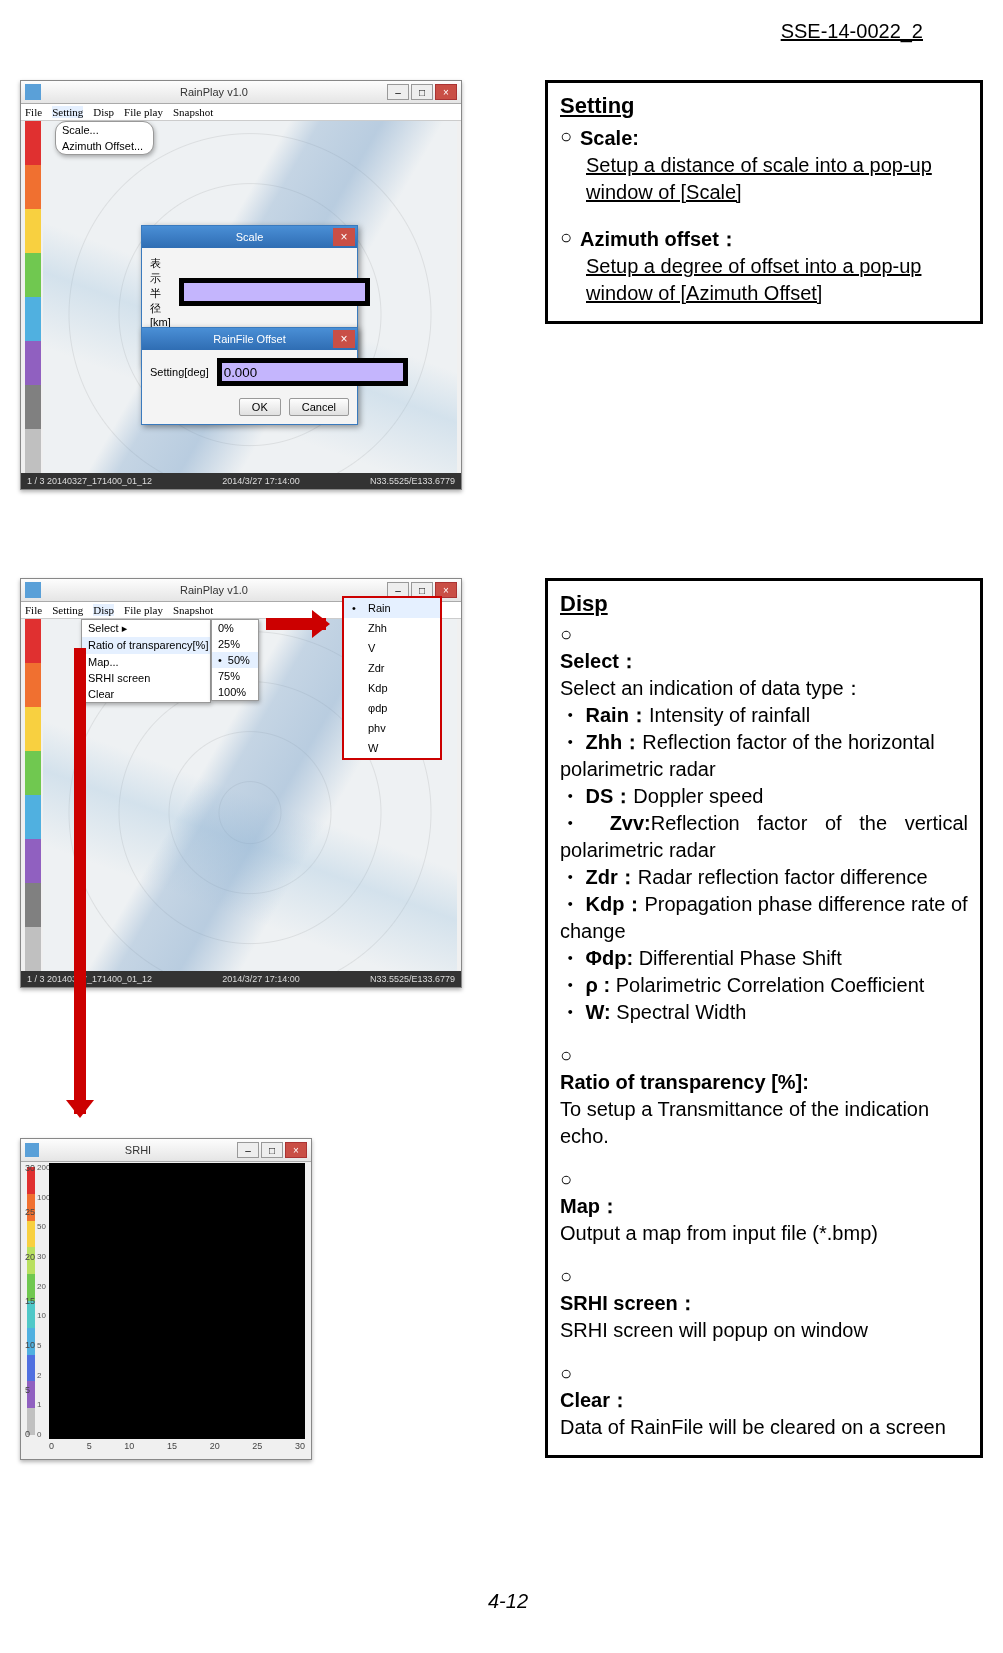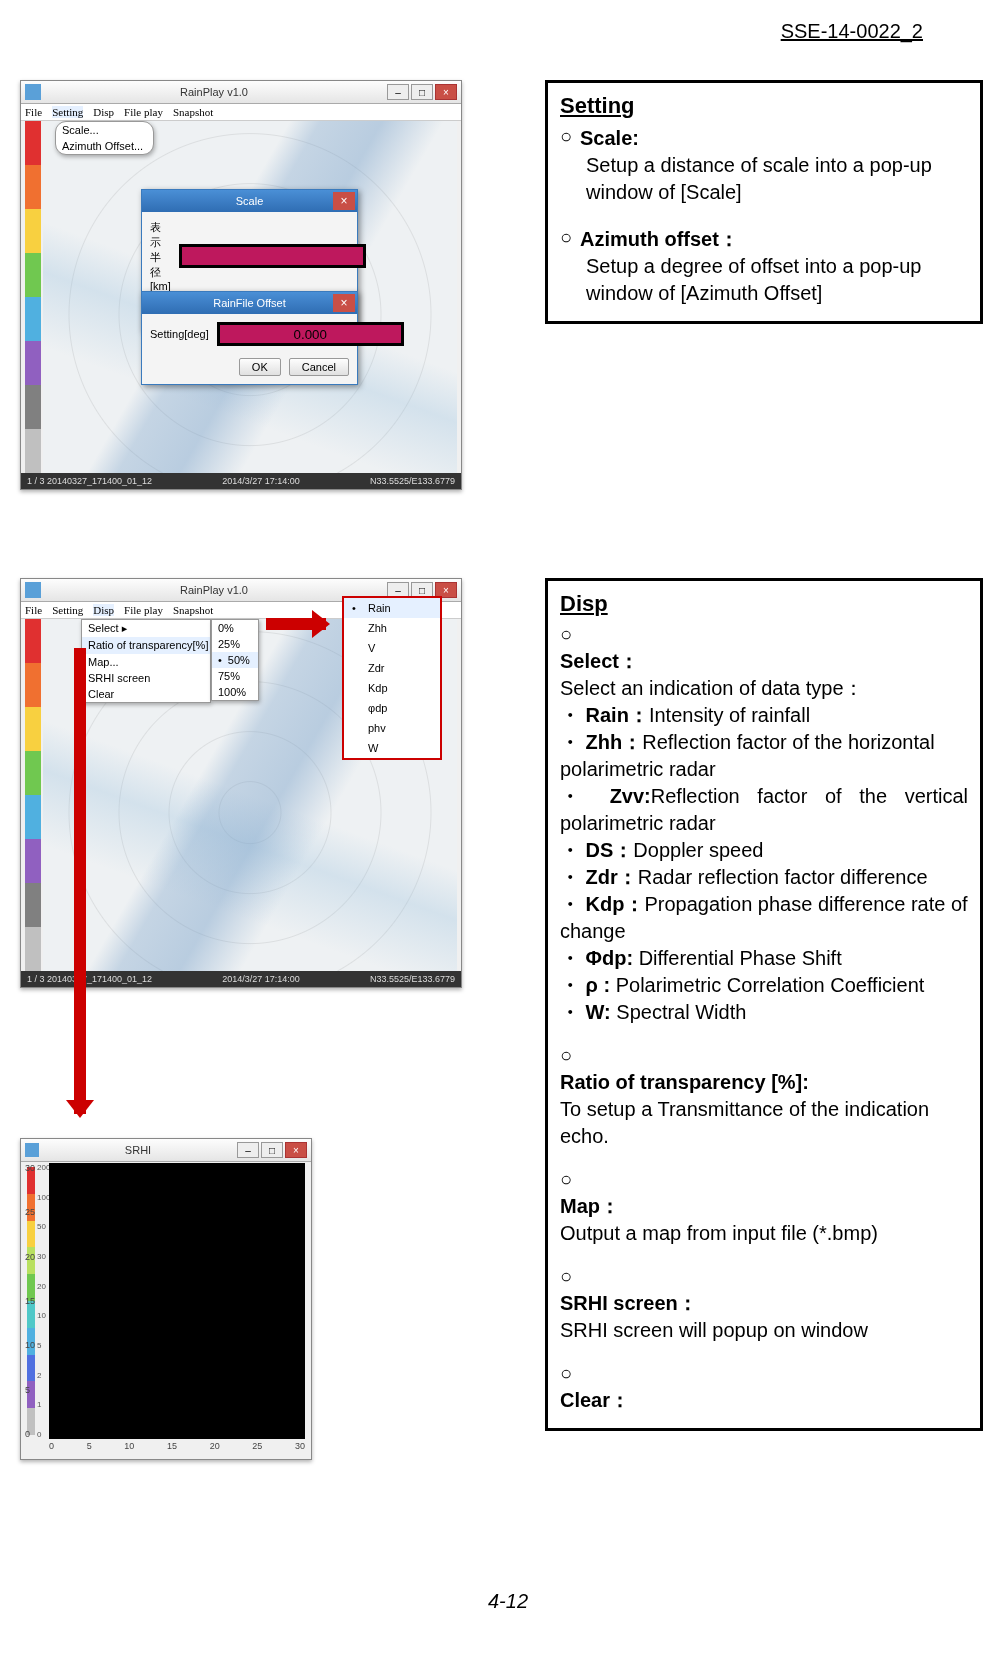--- a/index.html
+++ b/index.html
@@ -29,34 +29,34 @@
                                        transparent 80px, rgba(0,0,0,.08) 81px, transparent 82px,
                                        transparent 130px, rgba(0,0,0,.08) 131px, transparent 132px,
                                        transparent 180px, rgba(0,0,0,.08) 181px, transparent 182px); }
   .mapArea::after { content:""; position:absolute; inset:0; background:
      linear-gradient(120deg, transparent 40%, rgba(120,160,200,.35) 45%, rgba(120,160,200,.45) 55%, transparent 65%),
      linear-gradient(200deg, transparent 50%, rgba(150,190,220,.3) 60%, transparent 75%); }
   .vscale { position:absolute; left:4px; top:40px; bottom:16px; width:16px; display:flex; flex-direction:column; }
   .vscale span { flex:1; }
   .dropdown { position:absolute; background:#fff; border:1px solid #999; box-shadow:1px 2px 4px rgba(0,0,0,.3); font-size:11px; }
   .dropdown div { padding:2px 10px 2px 6px; white-space:nowrap; }
-  .dialog { position:absolute; width:215px; border:1px solid #3a7abd; background:#f4f4f4; box-shadow:2px 2px 6px rgba(0,0,0,.4); font-size:11px; }
+  .dialog { position:absolute; width:215px; border:1px solid #3a7abd; background:#f4f4f4; box-shadow:2px 2px 6px rgba(0,0,0,.4); font-size:11px;margin-top:36px; }
   .dialog .dtbar { height:22px; background:linear-gradient(#4a8fd6,#2f6db3); color:#fff; display:flex; align-items:center; justify-content:center; position:relative; }
   .dialog .dtbar .x { position:absolute; right:2px; top:2px; width:22px; height:18px; background:#c94f46; color:#fff; display:flex; align-items:center; justify-content:center; font-size:12px; }
   .dialog .body { padding:8px; display:flex; align-items:center; gap:8px; }
-  .dialog .body input { flex:1; height:16px; border:3px solid #000000; background:#be185d;text-align:center; }
+  .dialog .body input { flex:1; height:16px; border:5px solid #000000; background:#c4b5fd; }
   .dialog .dbtns { display:flex; justify-content:flex-end; gap:8px; padding:4px 8px 8px; }
   .dialog .dbtns button { font-size:11px; padding:2px 12px; background:linear-gradient(#fdfdfd,#e0e0e0); border:1px solid #999; border-radius:2px; }
 
   
   .desc { position:absolute; right:0; top:0; width:438px; border:3px solid #000; padding:8px 12px 14px; font-size:20px; line-height:1.35; box-sizing:border-box; }
   .desc h3 { margin:0 0 2px 0; font-size:22px; text-decoration:underline; }
   .desc .item { margin-top:2px; }
   .desc .item b { font-size:20px; }
-  .desc .sub { padding-left:26px; }
+  .desc .sub { padding-left:26px;text-decoration:underline; }
   .desc .bullet { display:flex; gap:6px; }
   .desc .bullet .o { width:14px; }
 
   
   .block2 { position:absolute; top:578px; left:20px; right:20px; height:940px; }
   .fig2 { position:absolute; left:0; top:0; width:440px; height:408px; }
   .fig2 .win { width:440px; height:408px; }
   .submenu { position:absolute; background:#fff; border:1px solid #999; box-shadow:1px 2px 4px rgba(0,0,0,.3); font-size:11px; width:100px; }
   .submenu div { padding:2px 6px; display:flex; align-items:center; gap:6px; }
   .submenu .dot::before { content:"•"; }
@@ -302,35 +302,36 @@
     </div>
   </div>
 
   <div class="desc2">
     <h3>Disp</h3>
     <div class="bullet"><span class="o">○</span><div class="item"><b>Select：</b></div></div>
     <div class="sub">Select an indication of data type：</div>
     <div id="selitems">
           <div class="subli"><b>・ Rain：</b>Intensity of rainfall</div>
           <div class="subli"><b>・ Zhh：</b>Reflection factor of the horizontal polarimetric radar</div>
+          <div class="subli"><b>・ DS：</b>Doppler speed</div>
           <div class="subli just"><b>・ Zvv:</b>Reflection factor of the vertical polarimetric radar</div>
-          <div class="subli"><b>・ DS：</b>Doppler speed</div>
           <div class="subli"><b>・ Zdr：</b>Radar reflection factor difference</div>
           <div class="subli"><b>・ Kdp：</b>Propagation phase difference rate of change</div>
           <div class="subli"><b>・ Φdp:</b>  Differential Phase Shift</div>
           <div class="subli"><b>・ ρ   :</b>  Polarimetric Correlation Coefficient</div>
           <div class="subli"><b>・ W:</b>  Spectral Width</div>
         </div>
     <div style="height:16px"></div>
     <div class="bullet"><span class="o">○</span><div class="item"><b>Ratio of transparency [%]:</b></div></div>
     <div class="sub">To setup a Transmittance of the indication echo.</div>
     <div style="height:16px"></div>
     <div class="bullet"><span class="o">○</span><div class="item"><b>Map：</b></div></div>
     <div class="sub">Output a map from input file (*.bmp)</div>
     <div style="height:16px"></div>
     <div class="bullet"><span class="o">○</span><div class="item"><b>SRHI screen：</b></div></div>
     <div class="sub">SRHI screen will popup on window</div>
     <div style="height:16px"></div>
     <div class="bullet"><span class="o">○</span><div class="item"><b>Clear：</b></div></div>
+    <div class="sub">Data of RainFile will be cleared on a screen</div>
   </div>
 </div>
 
 </div>
 
 </body></html>

